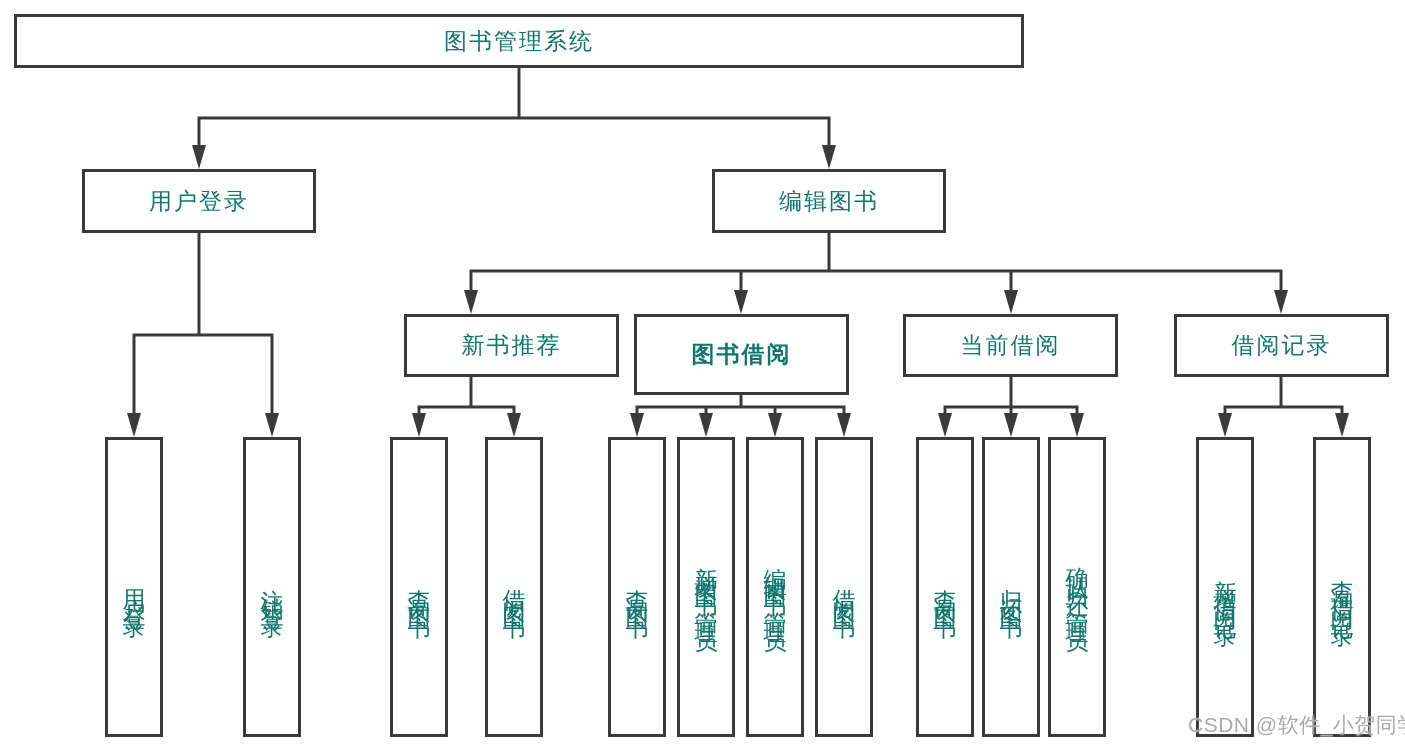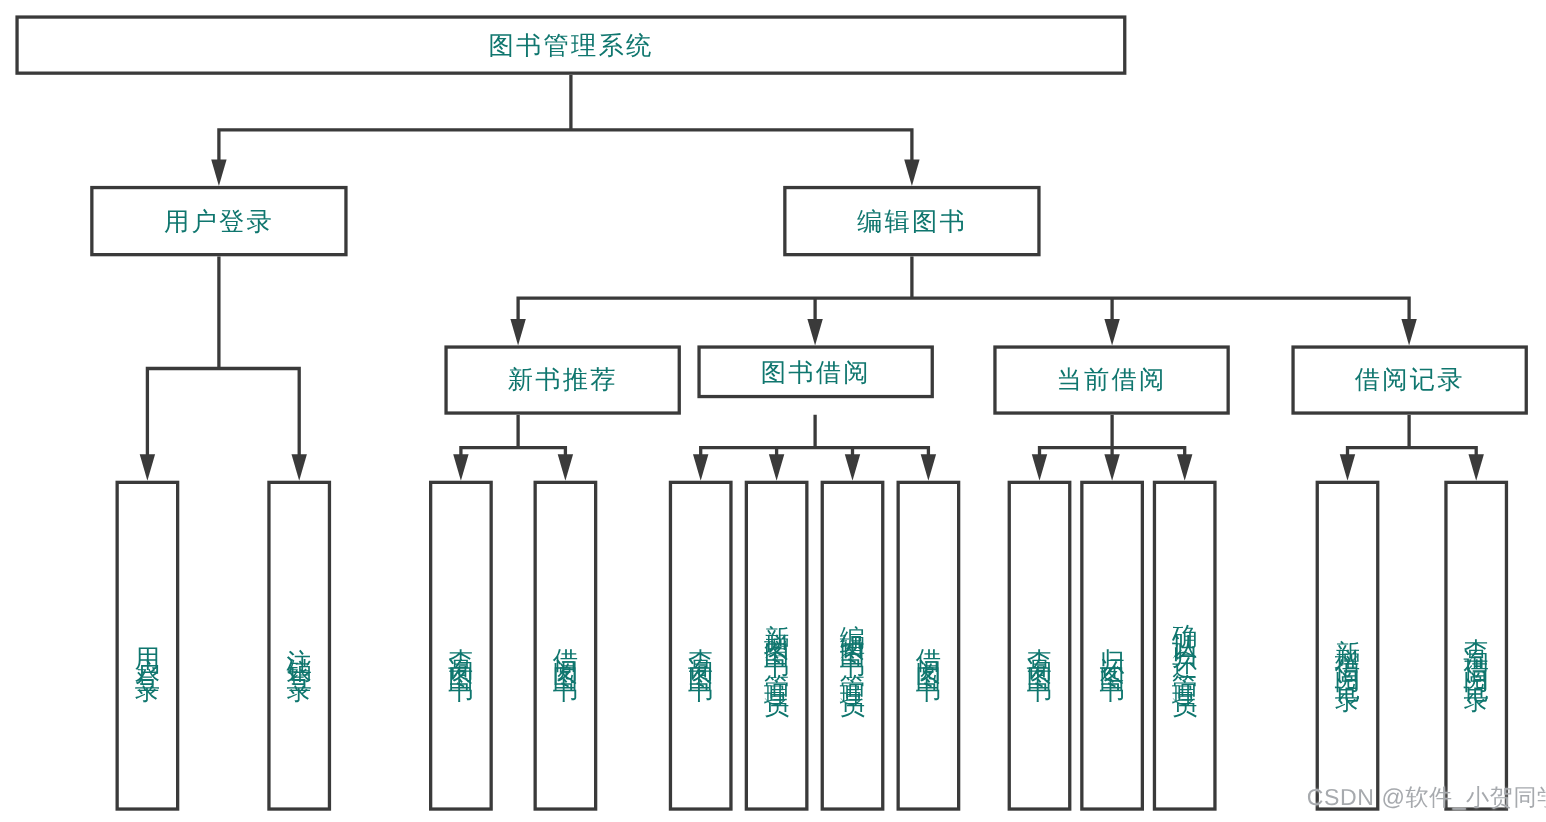--- a/index.html
+++ b/index.html
@@ -113,21 +113,21 @@
     </div>
     <div class="node h" style="left: 82px; top: 169px; width: 234px; height: 64px;">
       <span>用户登录</span>
     </div>
     <div class="node h" style="left: 712px; top: 169px; width: 234px; height: 64px;">
       <span>编辑图书</span>
     </div>
     <div class="node h" style="left: 363px; top: 314px; width: 215px; height: 63px; margin-left: 41px;">
       <span>新书推荐</span>
     </div>
-    <div class="node h" style="left: 634px; top: 314px; width: 215px; height: 48px;">
+    <div class="node h" style="left: 634px; top: 314px; width: 215px; height: 81px; font-weight: bold;">
       <span>图书借阅</span>
     </div>
     <div class="node h" style="left: 903px; top: 314px; width: 215px; height: 63px;">
       <span>当前借阅</span>
     </div>
     <div class="node h" style="left: 1174px; top: 314px; width: 215px; height: 63px;">
       <span>借阅记录</span>
     </div>
     <div class="node v" style="left: 105px; top: 437px; width: 58px; height: 300px;">
       <span>用户登录</span>

